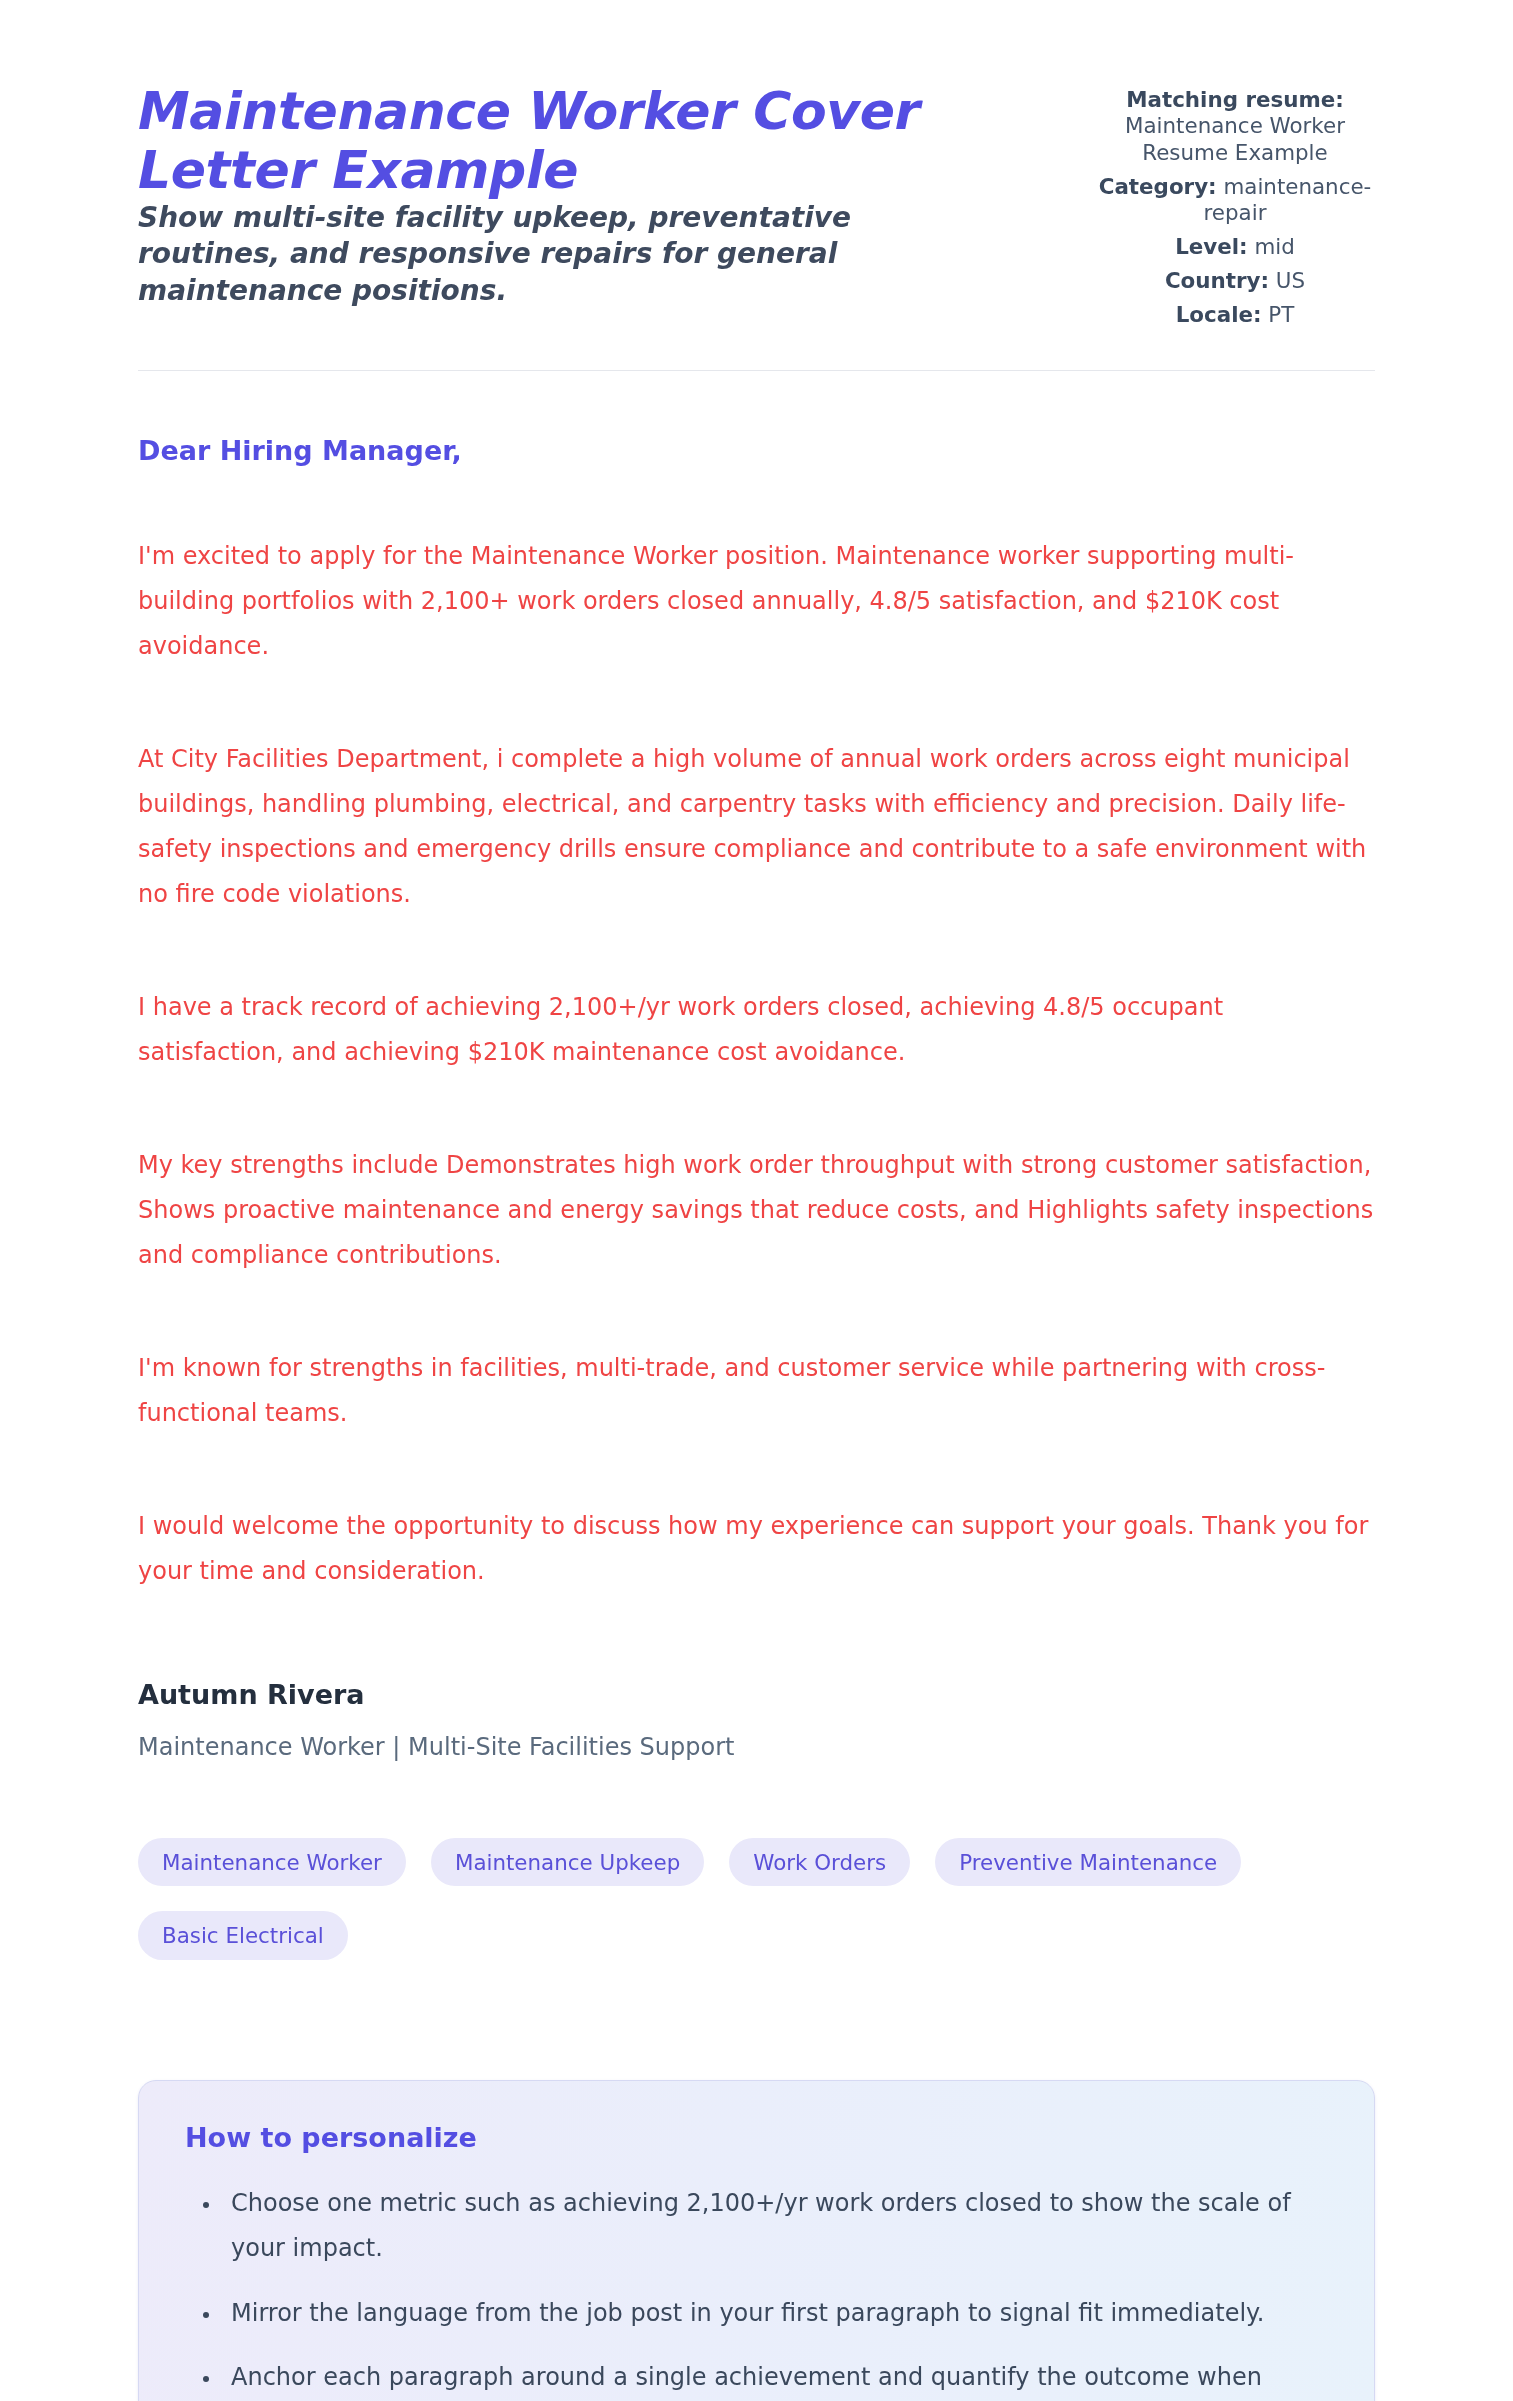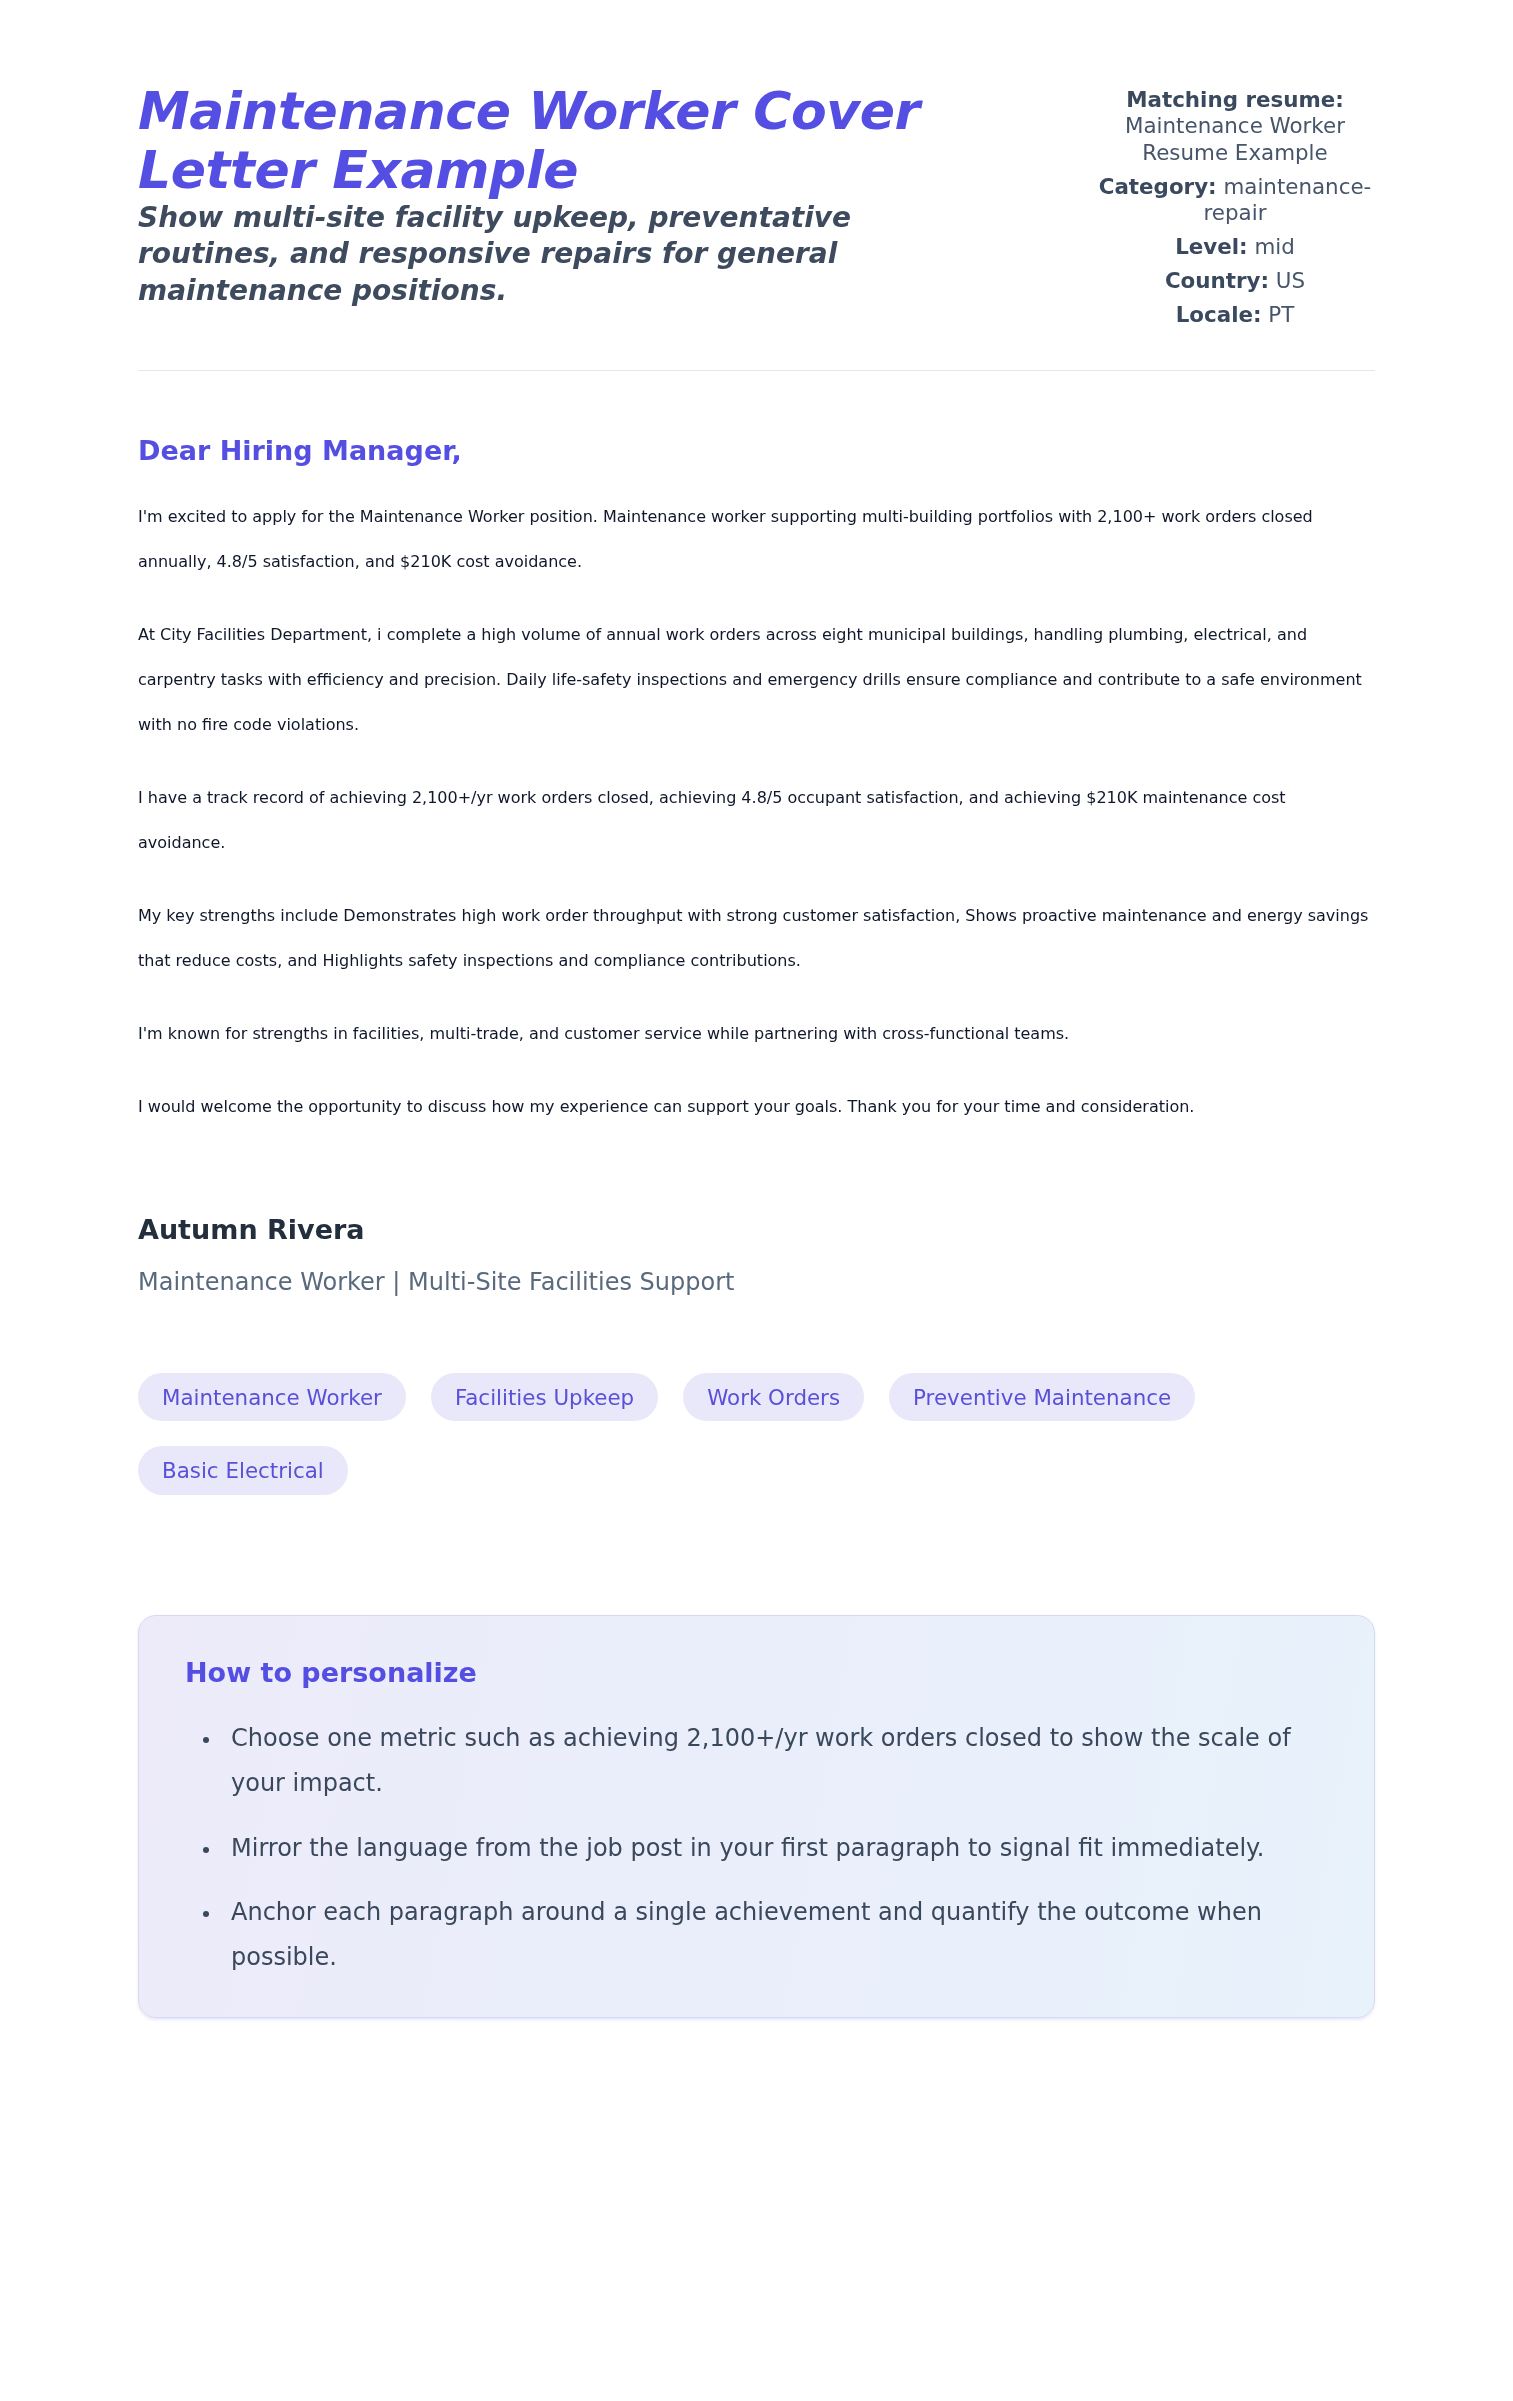--- a/index.html
+++ b/index.html
@@ -52,24 +52,24 @@
 
   
   .letter { margin-top: 64px; }
   .greeting {
     font-size: 27px;
     font-weight: 700;
     color: #544ee2;
     margin-bottom: 27px;
   }
   .para {
-    font-size: 16px;
+    font-size: 24px;
     line-height: 45px;
-    color: #0f172a;
-    margin: 28px 0;
+    color: #ef4444;
+    margin: 68px 0;
     max-width: 1237px;
   }
 
   
   .signature { margin-top: 85px; }
   .signature-name {
     font-size: 27px;
     font-weight: 700;
     color: #242f3e;
   }
@@ -158,21 +158,21 @@
     <p class="para">I would welcome the opportunity to discuss how my experience can support your goals. Thank you for your time and consideration.</p>
 
     <div class="signature">
       <div class="signature-name">Autumn Rivera</div>
       <div class="signature-role">Maintenance Worker | Multi-Site Facilities Support</div>
     </div>
   </main>
 
   <section class="tags">
     <span class="tag-pill">Maintenance Worker</span>
-    <span class="tag-pill">Facilities Upkeep</span>
+    <span class="tag-pill">Maintenance Upkeep</span>
     <span class="tag-pill">Work Orders</span>
     <span class="tag-pill">Preventive Maintenance</span>
     <span class="tag-pill">Basic Electrical</span>
   </section>
 
   <section class="tips-box">
     <h2 class="tips-title">How to personalize</h2>
     <ul class="tips-list">
       <li>Choose one metric such as achieving 2,100+/yr work orders closed to show the scale of your impact.</li>
       <li>Mirror the language from the job post in your first paragraph to signal fit immediately.</li>

